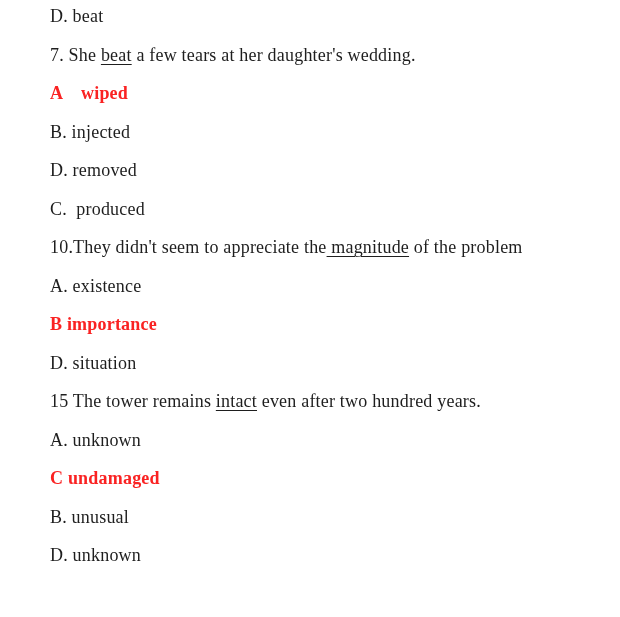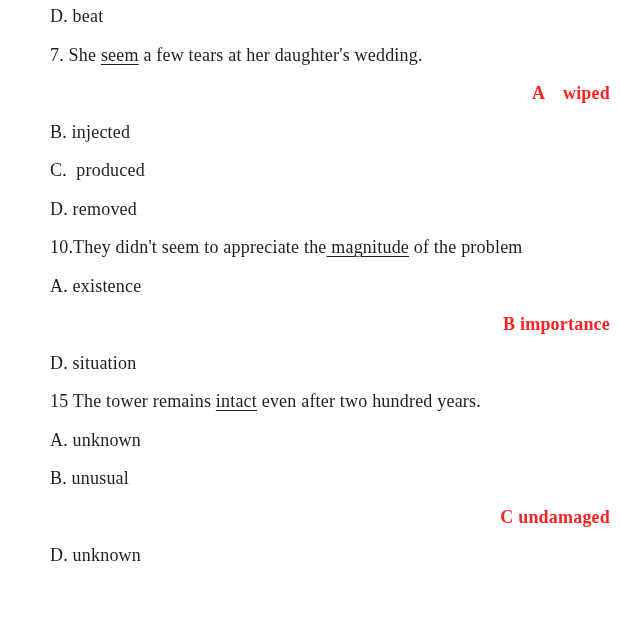--- a/index.html
+++ b/index.html
@@ -22,57 +22,56 @@
     font-size: 18px;
     line-height: 38.5px;
     height: 38.5px;
     color: #1e1e1e;
     white-space: pre-wrap;
     letter-spacing: 0.2px;
   }
   .answer {
     color: #fa2222;
     font-weight: bold;
-    text-align: right;
   }
   .u {
     text-decoration: underline;
     text-decoration-thickness: 1px;
     text-underline-offset: 3px;
   }
 </style>
 </head>
 <body>
 
 <div class="page">
 
   <div class="line">D. beat</div>
 
-  <div class="line"><span>7. She </span><span class="u">seem</span><span> a few tears at her daughter's wedding.</span></div>
+  <div class="line"><span>7. She </span><span class="u">beat</span><span> a few tears at her daughter's wedding.</span></div>
 
   <div class="line answer">A    wiped</div>
 
   <div class="line">B. injected</div>
 
+  <div class="line">D. removed</div>
+
   <div class="line">C.  produced</div>
-
-  <div class="line">D. removed</div>
 
   <div class="line"><span>10.They didn't seem to appreciate the</span><span class="u"> magnitude</span><span> of the problem</span></div>
 
   <div class="line">A. existence</div>
 
   <div class="line answer">B importance</div>
 
 
   <div class="line">D. situation</div>
 
   <div class="line"><span>15 The tower remains </span><span class="u">intact</span><span> even after two hundred years.</span></div>
 
   <div class="line">A. unknown</div>
 
+  <div class="line answer">C undamaged</div>
+
   <div class="line">B. unusual</div>
-
-  <div class="line answer">C undamaged</div>
 
   <div class="line">D. unknown</div>
 
 </div>
 
 </body></html>

